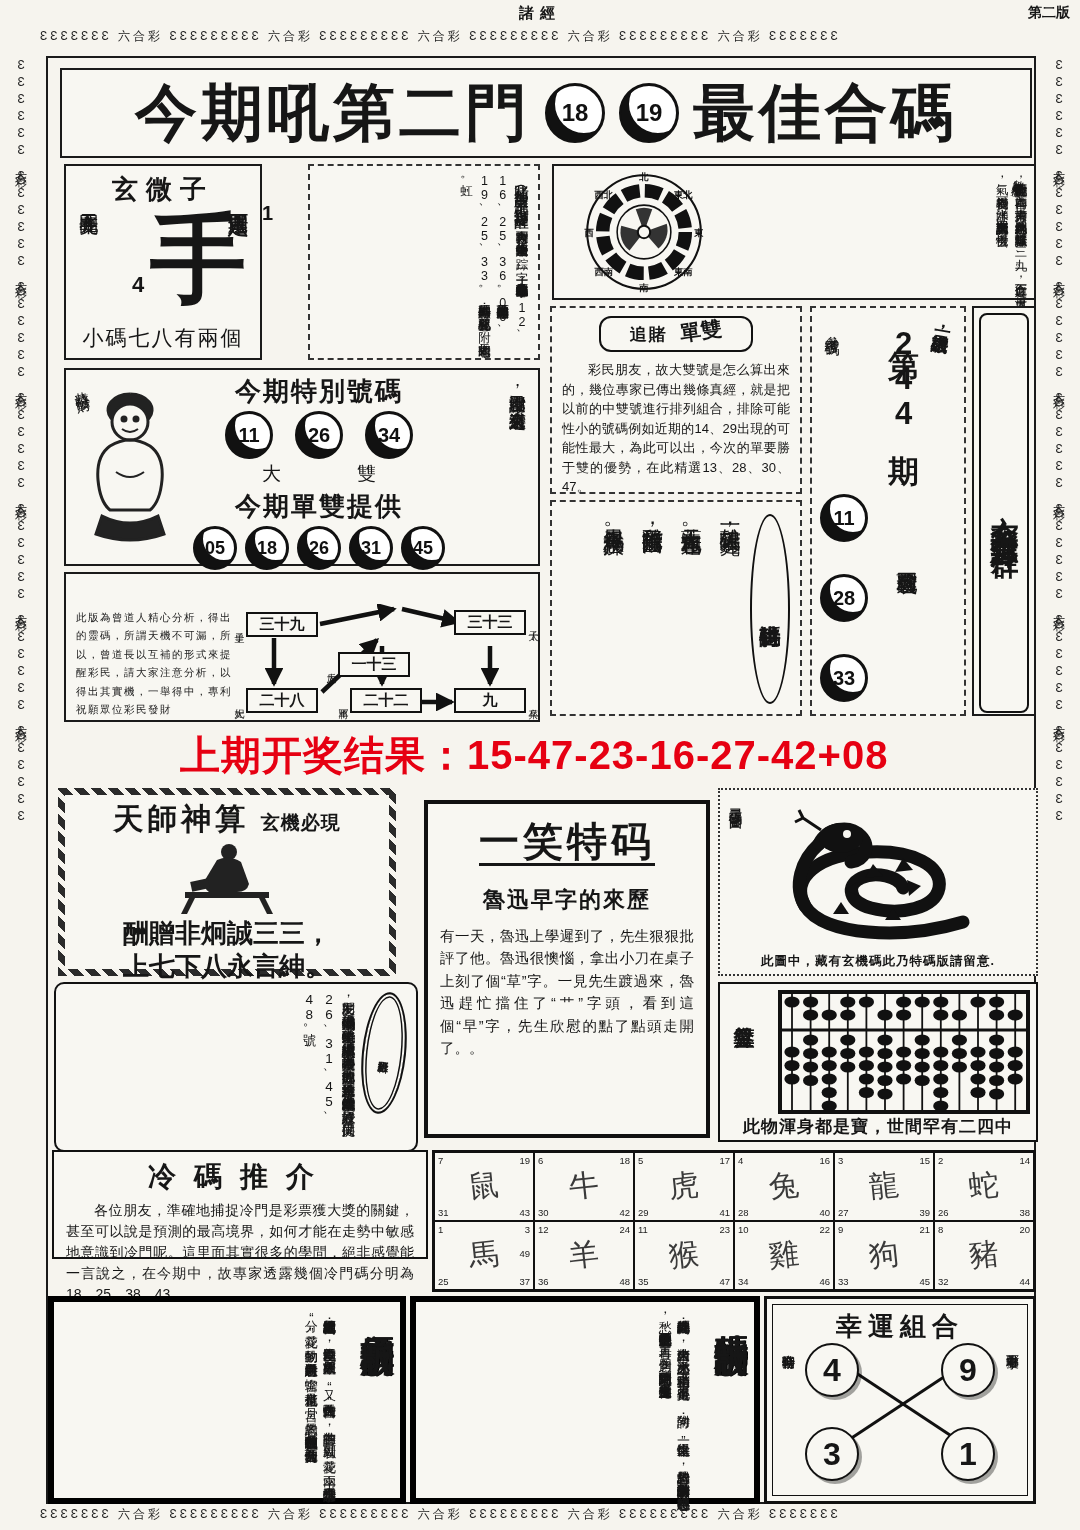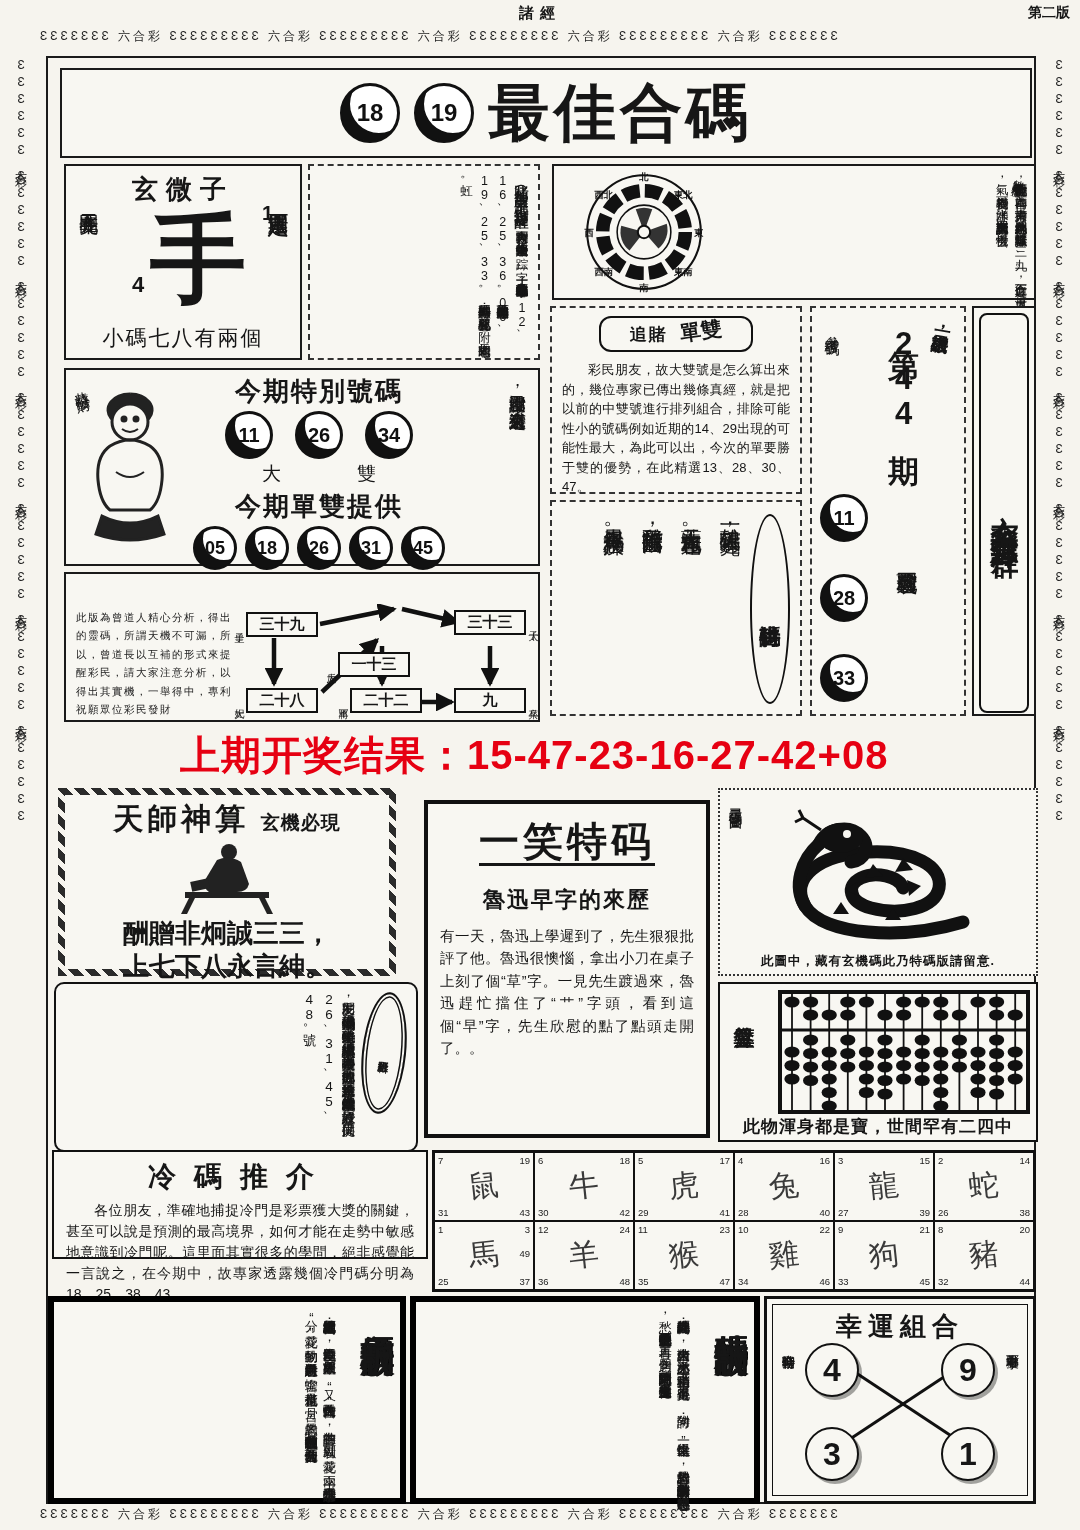--- a/index.html
+++ b/index.html
@@ -22,21 +22,21 @@
   .header .t{font-size:62px;font-weight:900;font-family:"Liberation Serif","DejaVu Serif",serif;letter-spacing:4px;white-space:nowrap;}
   .ball{position:relative;display:inline-flex;align-items:center;justify-content:center;
     border-radius:50%;border:3px solid #111;background:#fff;font-weight:bold;color:#111;flex:0 0 auto;}
   .ball::before{content:"";position:absolute;inset:-1px;border-radius:50%;
     box-shadow:inset 9px -9px 0 -1px #111;}
   .ball span{position:relative;z-index:1;}
   .ball-lg{width:54px;height:54px;font-size:24px;}
   .ball-md{width:42px;height:42px;font-size:20px;}
   .ball-sm{width:38px;height:38px;font-size:18px;}
   
-  .xw{left:64px;top:164px;width:238px;height:196px;padding:6px 0;}
+  .xw{left:64px;top:164px;width:198px;height:196px;padding:6px 0;}
   .xw .ttl{text-align:center;font-size:26px;font-weight:900;letter-spacing:8px;}
   .xw .left{position:absolute;left:10px;top:34px;font-size:19px;line-height:1.35;}
   .xw .main{position:absolute;left:84px;top:30px;font-size:96px;font-weight:900;font-family:"Liberation Serif","DejaVu Serif",serif;}
   .xw .sup{position:absolute;left:196px;top:36px;font-size:20px;font-weight:bold;}
   .xw .sub{position:absolute;left:66px;top:106px;font-size:22px;font-weight:bold;}
   .xw .right{position:absolute;right:8px;top:32px;font-size:21px;line-height:1.3;}
   .xw .bottom{position:absolute;left:0;bottom:6px;width:100%;text-align:center;font-size:21px;letter-spacing:2px;}
   
   .dx{left:308px;top:164px;width:232px;height:196px;border:2px dashed #333;padding:8px 6px;}
   .dx .inner{height:100%;width:100%;font-size:12.5px;line-height:1.45;}
@@ -162,20 +162,21 @@
 
 <div class="abs masthead">諸經</div>
 <div class="abs edition">第二版</div>
 <div class="abs strip-h" style="top:28px;">ƐƐƐƐƐƐƐ 六合彩 ƐƐƐƐƐƐƐƐƐ 六合彩 ƐƐƐƐƐƐƐƐƐ 六合彩 ƐƐƐƐƐƐƐƐƐ 六合彩 ƐƐƐƐƐƐƐƐƐ 六合彩 ƐƐƐƐƐƐƐ</div>
 <div class="abs strip-v vtext" style="left:6px;">ƐƐƐƐƐƐ六合彩ƐƐƐƐƐƐ六合彩ƐƐƐƐƐƐ六合彩ƐƐƐƐƐƐ六合彩ƐƐƐƐƐƐ六合彩ƐƐƐƐƐƐ六合彩ƐƐƐƐƐƐ</div>
 <div class="abs strip-v vtext" style="right:6px;">ƐƐƐƐƐƐ六合彩ƐƐƐƐƐƐ六合彩ƐƐƐƐƐƐ六合彩ƐƐƐƐƐƐ六合彩ƐƐƐƐƐƐ六合彩ƐƐƐƐƐƐ六合彩ƐƐƐƐƐƐ</div>
 <div class="abs strip-h" style="top:1506px;">ƐƐƐƐƐƐƐ 六合彩 ƐƐƐƐƐƐƐƐƐ 六合彩 ƐƐƐƐƐƐƐƐƐ 六合彩 ƐƐƐƐƐƐƐƐƐ 六合彩 ƐƐƐƐƐƐƐƐƐ 六合彩 ƐƐƐƐƐƐƐ</div>
 <div class="abs frame"></div>
 
 <div class="box header">
+  <span class="t">今期吼第二門</span>
   <span class="ball ball-lg">
       <span>18</span>
     </span>
   <span class="ball ball-lg">
       <span>19</span>
     </span>
   <span class="t">最佳合碼</span>
 </div>
 
 <div class="box xw">

